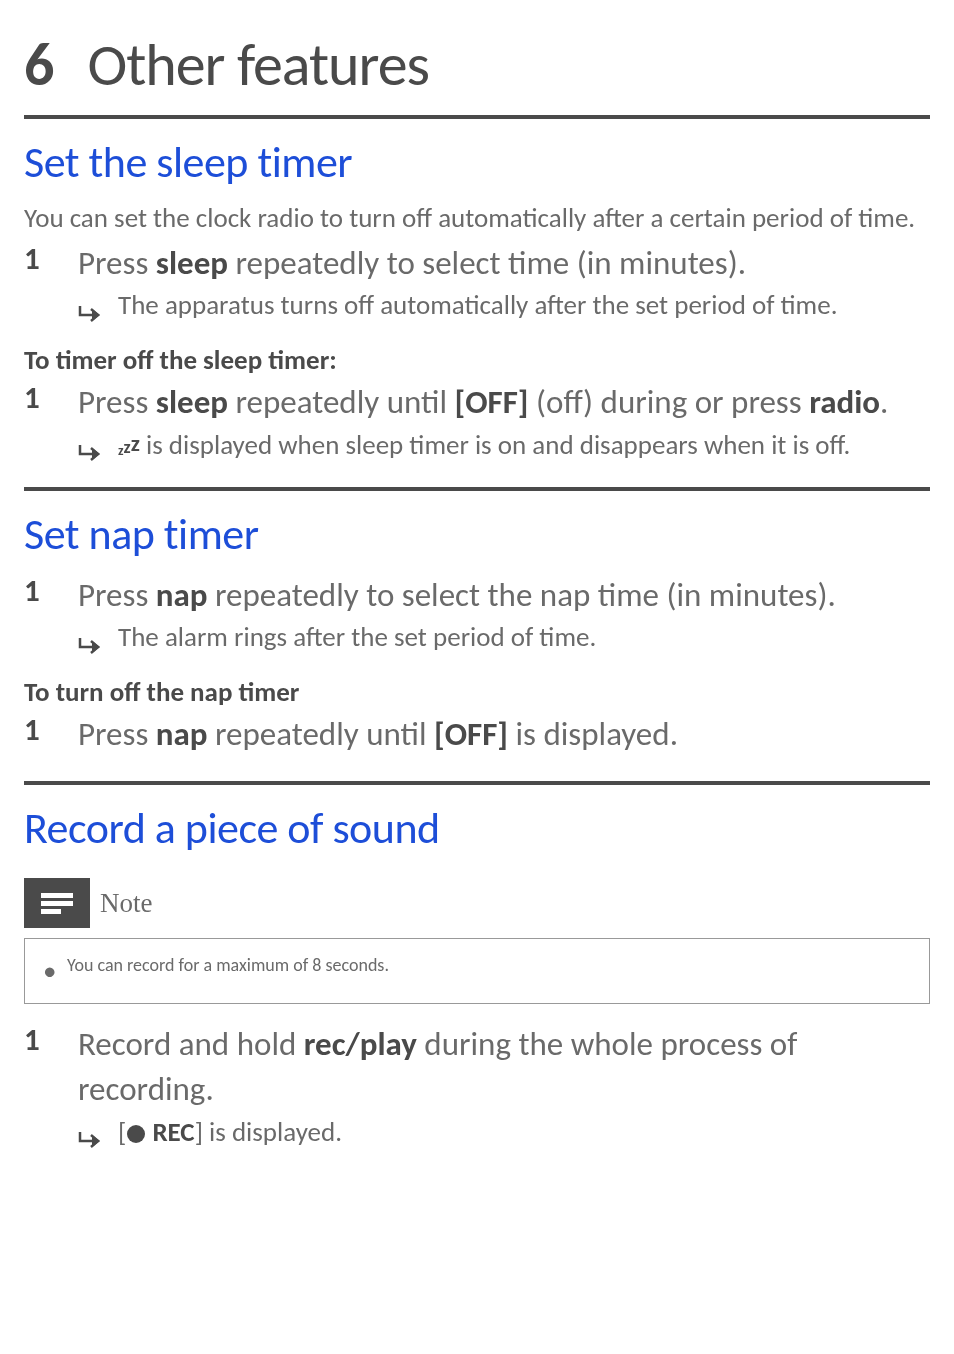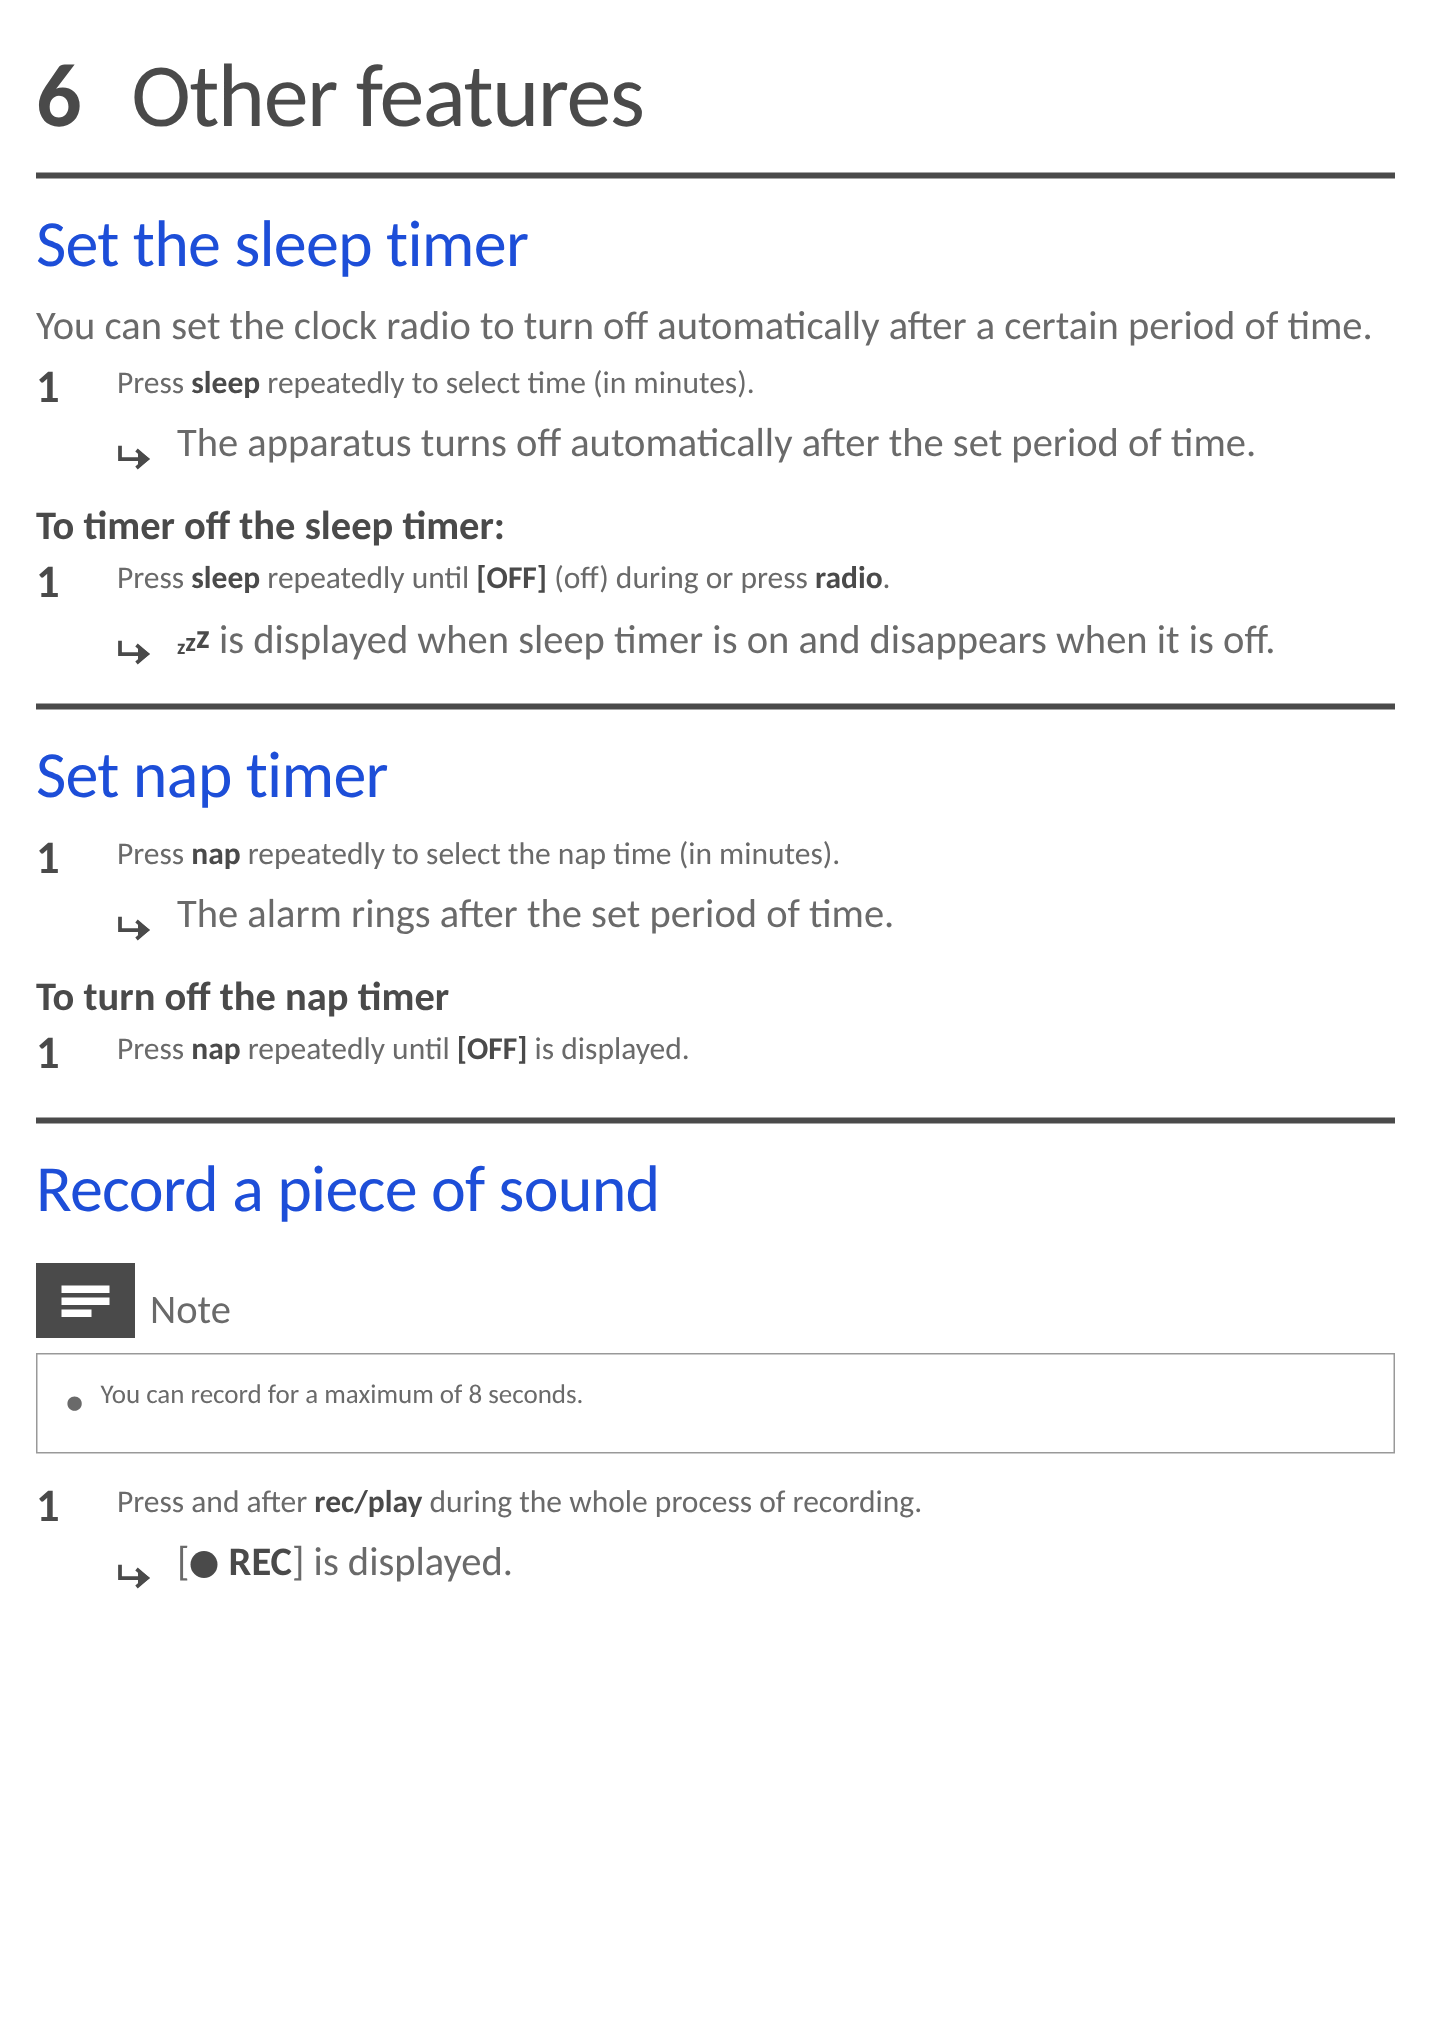--- a/index.html
+++ b/index.html
@@ -53,21 +53,21 @@
   }
   .step-num {
     font-size: 31px;
     font-weight: 700;
     color: #4a4a4a;
     width: 54px;
     flex-shrink: 0;
     line-height: 1.15;
   }
   .step-content {
-    font-size: 21px;
+    font-size: 33px;
     color: #6a6a6a;
     flex: 1;
   }
   .result-row {
     display: flex;
     align-items: flex-end;
     margin-left: 54px;
     margin-top: 2px;
   }
   .result-arrow {
@@ -82,22 +82,23 @@
     flex: 1;
   }
   .section-gap-rule {
     border: none;
     border-top: 4px solid #4a4a4a;
     margin: 24px 0 0 0;
   }
   .bold { font-weight: 700; color: #4a4a4a; }
   .note-icon-box {
     display: flex;
-    align-items: flex-end;
+    align-items: center;
     margin: 20px 0 0 0;
+    font-family: Liberation Serif, serif;
   }
   .note-icon {
     width: 66px;
     height: 50px;
     background: #4a4a4a;
     display: flex;
     align-items: center;
     justify-content: center;
     margin-right: 10px;
   }
@@ -228,21 +229,21 @@
 <div class="note-body">
   <div class="bullet-row">
     <div class="bullet-dot">•</div>
     <div class="bullet-text">You can record for a maximum of 8 seconds.</div>
   </div>
 </div>
 
 <div class="step-row">
   <div class="step-num">1</div>
   <div class="step-content">
-    <span>Press and after </span><span class="bold">rec/play</span><span> during the whole process of recording.</span>
+    <span>Record and hold </span><span class="bold">rec/play</span><span> during the whole process of recording.</span>
   </div>
 </div>
 <div class="result-row">
   <div class="result-arrow">
     <svg width="26" height="18" viewBox="0 0 26 18">
         <path d="M2 0 V9 H18 M13 3 L20 9 L13 15" fill="none" stroke="#4a4a4a" stroke-width="2.5"></path>
         <path d="M14 3 L22 9 L14 15 Z" fill="#4a4a4a"></path>
       </svg>
   </div>
   <div class="result-text">

